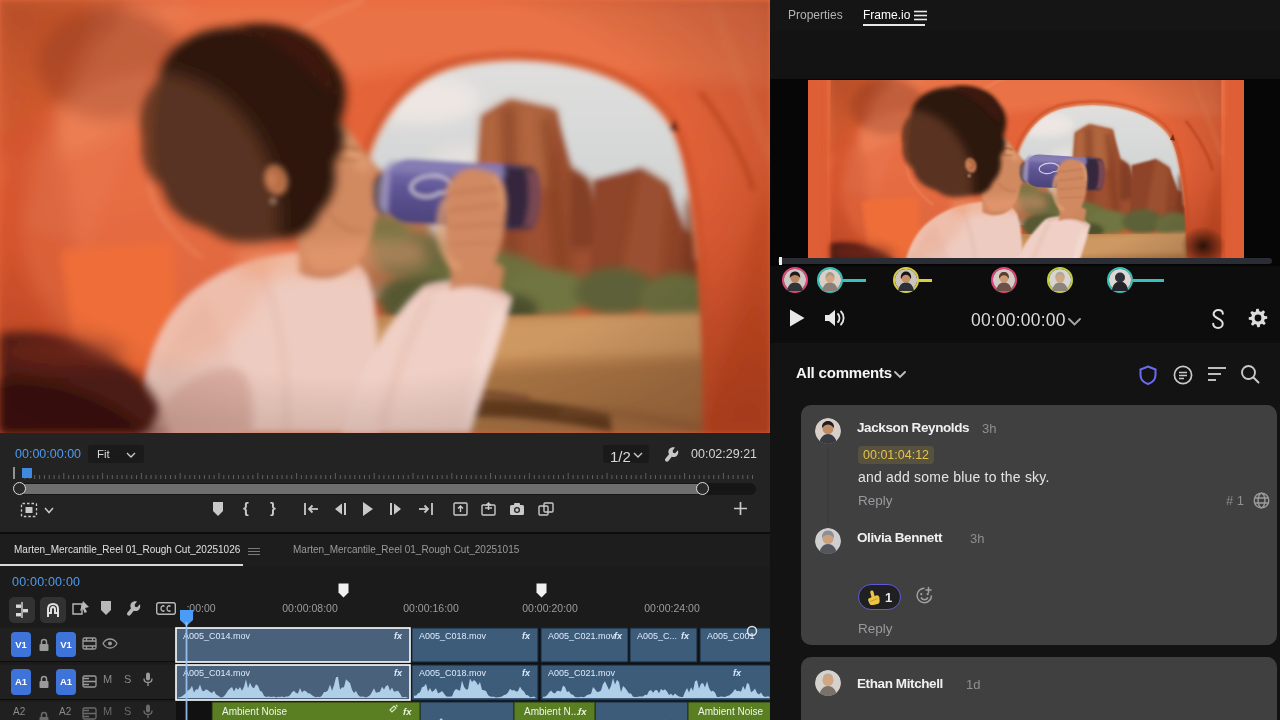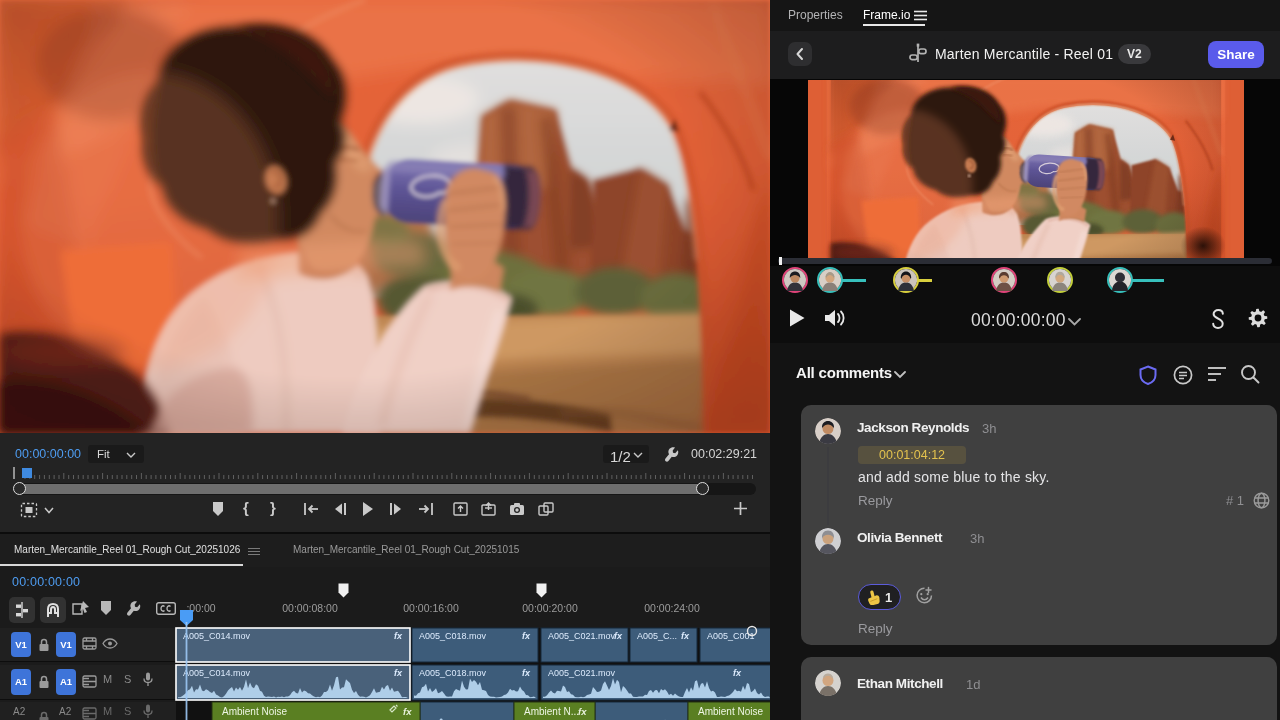--- a/index.html
+++ b/index.html
@@ -443,38 +443,20 @@
       <span class="rtab" style="left:93px;color:#ffffff;">Frame.io</span>
       <svg class="abs" style="left:143px;top:9px;" width="15" height="13" viewBox="0 0 15 13">
           <g stroke="#e8e8e8" stroke-width="1.6">
             <line x1="1" y1="2.5" x2="14" y2="2.5"></line>
             <line x1="1" y1="6.5" x2="14" y2="6.5"></line>
             <line x1="1" y1="10.5" x2="14" y2="10.5"></line>
           </g>
         </svg>
       <div class="abs" style="left:93px;top:24px;width:62px;height:2px;background:#e8e8e8;"></div>
     </div>
-    <div id="rheader">
-      <div class="abs" style="left:18px;top:11px;width:24px;height:24px;background:#2e2e30;border-radius:7px;">
-        <svg width="24" height="24" viewBox="0 0 24 24">
-            <path d="M14,7 L9.5,12 L14,17" stroke="#d8d8d8" stroke-width="2" fill="none" stroke-linecap="round" stroke-linejoin="round"></path>
-          </svg>
-      </div>
-      <svg class="abs" style="left:138px;top:11px;" width="20" height="22" viewBox="0 0 20 22">
-          <g stroke="#b4b4b4" stroke-width="1.7" fill="none">
-            <rect x="8.7" y="1.6" width="2.6" height="3" fill="#b4b4b4" stroke="none"></rect>
-            <line x1="10" y1="4" x2="10" y2="20"></line>
-            <rect x="10.8" y="7" width="7.2" height="4.6" rx="2.2"></rect>
-            <rect x="2" y="13" width="7.2" height="4.6" rx="2.2"></rect>
-          </g>
-        </svg>
-      <span class="abs" style="left:165px;top:15px;font-size:14px;font-weight:500;color:#f2f2f2;letter-spacing:0.2px;">Marten Mercantile - Reel 01</span>
-      <span class="abs" style="left:348px;top:13px;background:#39393c;border-radius:11px;padding:3px 9px;font-size:12px;font-weight:600;color:#e8e8e8;">V2</span>
-      <div class="abs" style="left:438px;top:10px;width:56px;height:27px;background:#5a5beb;border-radius:8px;text-align:center;line-height:27px;font-size:13.5px;font-weight:600;color:#fff;">Share</div>
-    </div>
     <div id="rthumbarea">
       <div id="rthumb">
         <svg width="436" height="179" viewBox="-45 12 860 353" preserveAspectRatio="none">
             <rect x="-45" y="12" width="860" height="353" fill="#de5f35"></rect>
             <use href="#scene"></use>
           </svg>
         <div class="abs" style="left:372px;top:146px;width:46px;height:33px;background:radial-gradient(ellipse at 50% 60%, rgba(20,8,4,0.85), rgba(20,8,4,0) 70%);"></div>
       </div>
     </div>
     <div id="rprogress">
@@ -579,21 +561,21 @@
 
       <div class="card" style="top:62px;height:240px;">
         <div class="cav" style="left:14px;top:13px;"><svg width="26" height="26" viewBox="0 0 26 26">
               <circle cx="13" cy="13" r="13" fill="#d8cfc8"></circle>
               <path d="M4,26 C5,19 9,16 13,16 C17,16 21,19 22,26 Z" fill="#3a3a42"></path>
               <circle cx="13" cy="10.5" r="5.5" fill="#c08a62"></circle>
               <path d="M7,9 C7,5.5 9.5,3 13,3 C16.5,3 19,5.5 19,9 L19,10 C17,7.5 15,6.5 13,6.5 C11,6.5 9,7.5 7,10 Z" fill="#1d1d22"></path>
             </svg></div>
         <span class="cname" style="left:56px;top:15px;">Jackson Reynolds</span>
           <span class="cage" style="left:181px;top:16px;">3h</span>
-        <span class="abs" style="left:57px;top:41px;background:rgba(212,176,60,0.16);border-radius:4px;padding:2px 21px;font-size:12.5px;font-weight:500;color:#e3c24e;">00:01:04:12</span>
+        <span class="abs" style="left:57px;top:41px;background:rgba(212,176,60,0.16);border-radius:4px;padding:2px 5px;font-size:12.5px;font-weight:500;color:#e3c24e;">00:01:04:12</span>
         <span class="ctext" style="left:57px;top:64px;">and add some blue to the sky.</span>
         <span class="creply" style="left:57px;top:88px;">Reply</span>
         <span class="cage" style="left:425px;top:88px;">#&nbsp;1</span>
         <svg class="abs" style="left:452px;top:87px;" width="17" height="17" viewBox="0 0 17 17">
             <g fill="none" stroke="#9a9a9a" stroke-width="1.4">
               <circle cx="8.5" cy="8.5" r="7.3"></circle>
               <ellipse cx="8.5" cy="8.5" rx="3.4" ry="7.3"></ellipse>
               <path d="M1.6,6 h13.8 M1.6,11 h13.8"></path>
             </g>
           </svg>

